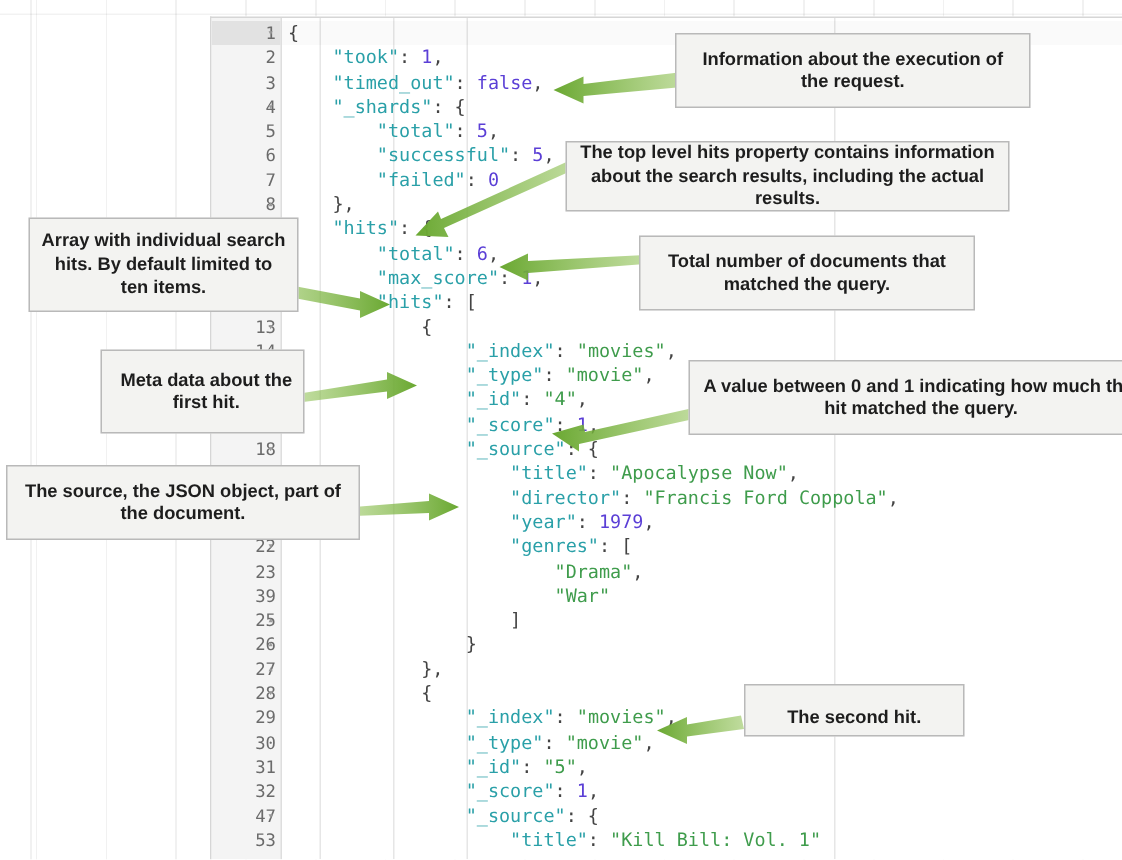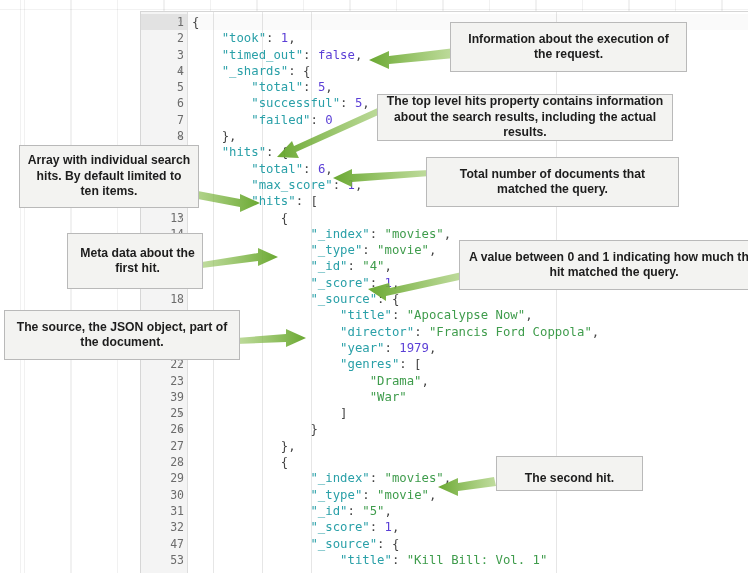--- a/index.html
+++ b/index.html
@@ -277,21 +277,21 @@
 </div>
 
 <div class="callout" style="left:377px; top:94px; width:296px; height:47px;">
   <span>The top level hits property contains information about the search results, including the actual results.</span>
 </div>
 
 <div class="callout" style="left:3px; top:145px; width:180px; height:63px;margin-left:16px;">
   <span>Array with individual search hits. By default limited to ten items.</span>
 </div>
 
-<div class="callout" style="left:426px; top:157px; width:253px; height:50px;">
+<div class="callout" style="left:426px; top:157px; width:224px; height:50px;">
   <span>Total number of documents that matched the query.</span>
 </div>
 
 <div class="callout" style="left:67px; top:233px; width:136px; height:56px;padding-left:12px;">
   <span>Meta data about the first hit.</span>
 </div>
 
 <div class="callout" style="left:459px; top:240px; width:310px; height:50px;">
   <span>A value between 0 and 1 indicating how much this hit matched the query.</span>
 </div>

